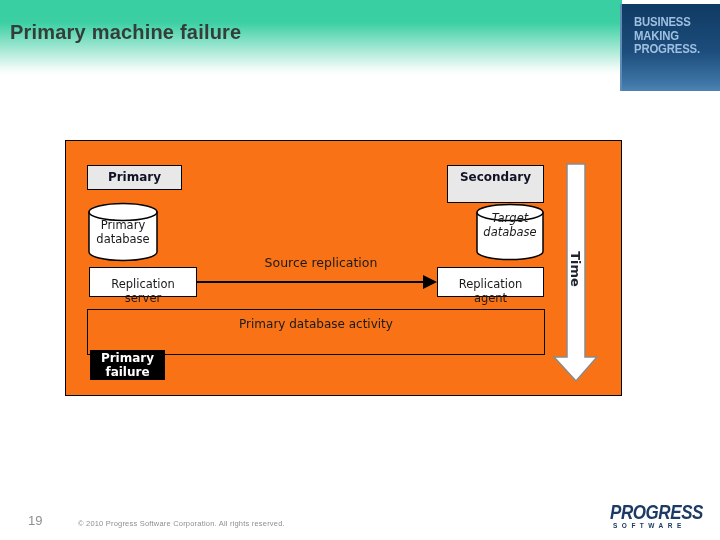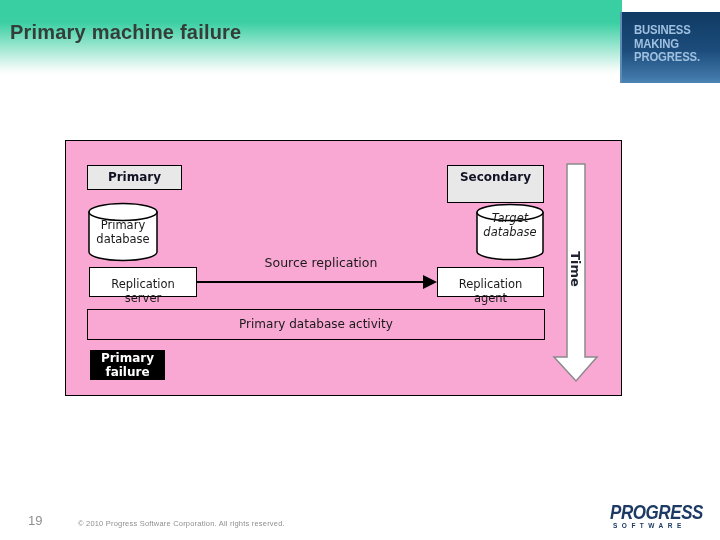--- a/index.html
+++ b/index.html
@@ -10,34 +10,34 @@
   
   .header{
     position:absolute;left:0;top:0;width:622px;height:75px;
     background:linear-gradient(180deg,#38cfa2 0%,#3bcfa3 30%,#f2fbf8 92%,#ffffff 100%);
   }
   .slide-title{
     position:absolute;left:10px;top:21px;
     font-size:20px;font-weight:bold;color:#333e39;letter-spacing:.2px;
   }
   .tagline-box{
-    position:absolute;left:620px;top:12px;width:100px;height:71px;
+    position:absolute;left:620px;top:4px;width:100px;height:87px;
     background:linear-gradient(180deg,#0f3a63 0%,#1d4d7c 55%,#3f77a8 92%,#4d84b2 100%);
     border-left:2px solid #5d8cb5;box-sizing:border-box;
   }
   .tagline-text{
     position:absolute;left:12px;top:11px;
     transform:scaleX(.84);transform-origin:left top;
     font-size:13.5px;line-height:13.5px;font-weight:bold;
     color:#9fc0e0;letter-spacing:-.2px;white-space:nowrap;
   }
   
   .diagram-frame{
     position:absolute;left:65px;top:140px;width:557px;height:256px;
-    border:1.5px solid #000;background:#f9a8d4;box-sizing:border-box;
+    border:1.5px solid #000;background:#f97316;box-sizing:border-box;
     font-family:"DejaVu Sans",sans-serif;color:#1a1a1a;
   }
   .node{
     position:absolute;border:1.5px solid #000;background:#fff;
     box-sizing:border-box;text-align:center;
   }
   .node.grey{background:#e8e8e8;font-weight:bold;font-size:12px;color:#121225;}
   .node.grey .vcenter{line-height:22px;}
   .twoline{font-size:11.5px;line-height:14px;padding-top:9px;}
   .cyl{position:absolute;}
@@ -133,21 +133,21 @@
   </div>
   <div class="node twoline" style="left:371px;top:126px;width:107px;height:30px;">
     <div>Replication</div>
     <div>agent</div>
   </div>
 
   <div class="arrow-label" style="left:140px;top:114px;width:230px;">Source replication</div>
   <div class="arrow-line" style="left:131px;top:140px;width:227px;"></div>
   <div class="arrow-head" style="left:357px;top:134px;"></div>
 
-  <div class="activity-box" style="left:21px;top:168px;width:458px;height:31px;line-height:28px;">
+  <div class="activity-box" style="left:21px;top:168px;width:458px;height:46px;line-height:28px;">
     <span>Primary database activity</span>
   </div>
 
   <div class="failure-box" style="left:24px;top:209px;width:75px;height:30px;">
     <div>Primary</div>
     <div>failure</div>
   </div>
 
   <svg class="time-svg" style="left:486px;top:21px;" width="48" height="224" viewBox="0 0 48 224">
     <polygon points="15,2 33,2 33,195 45,195 24,219 2,195 15,195" fill="#ffffff" stroke="#8a8a8a" stroke-width="1.5" stroke-linejoin="miter"></polygon>

